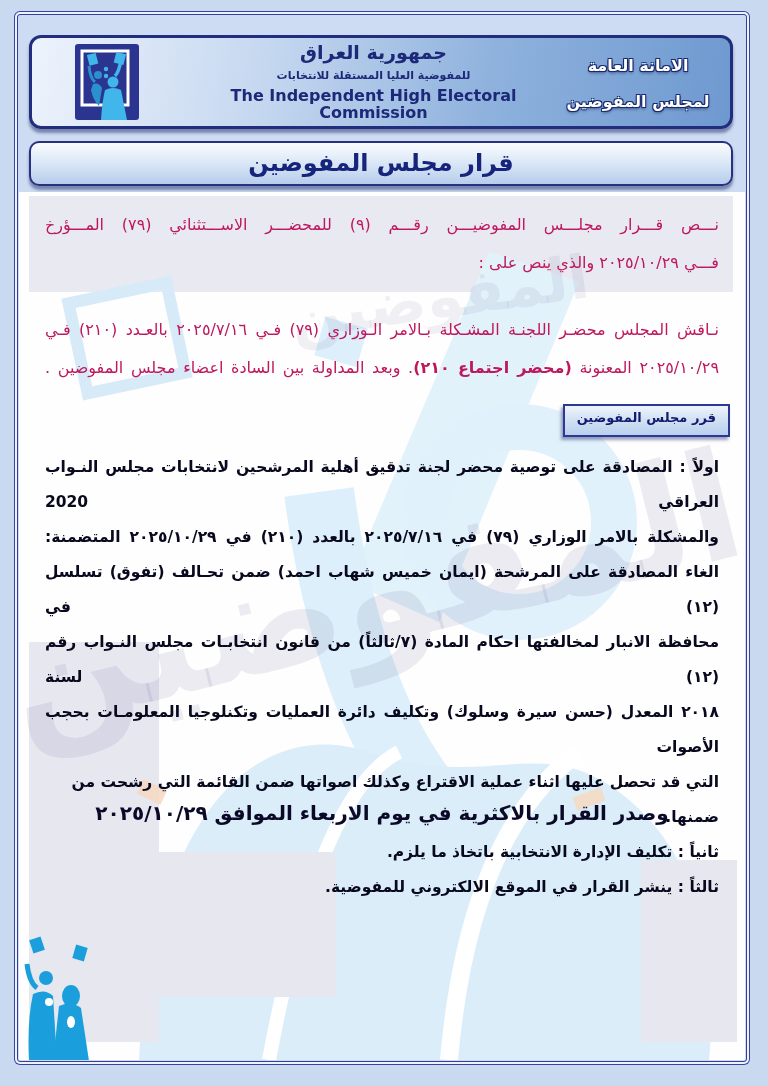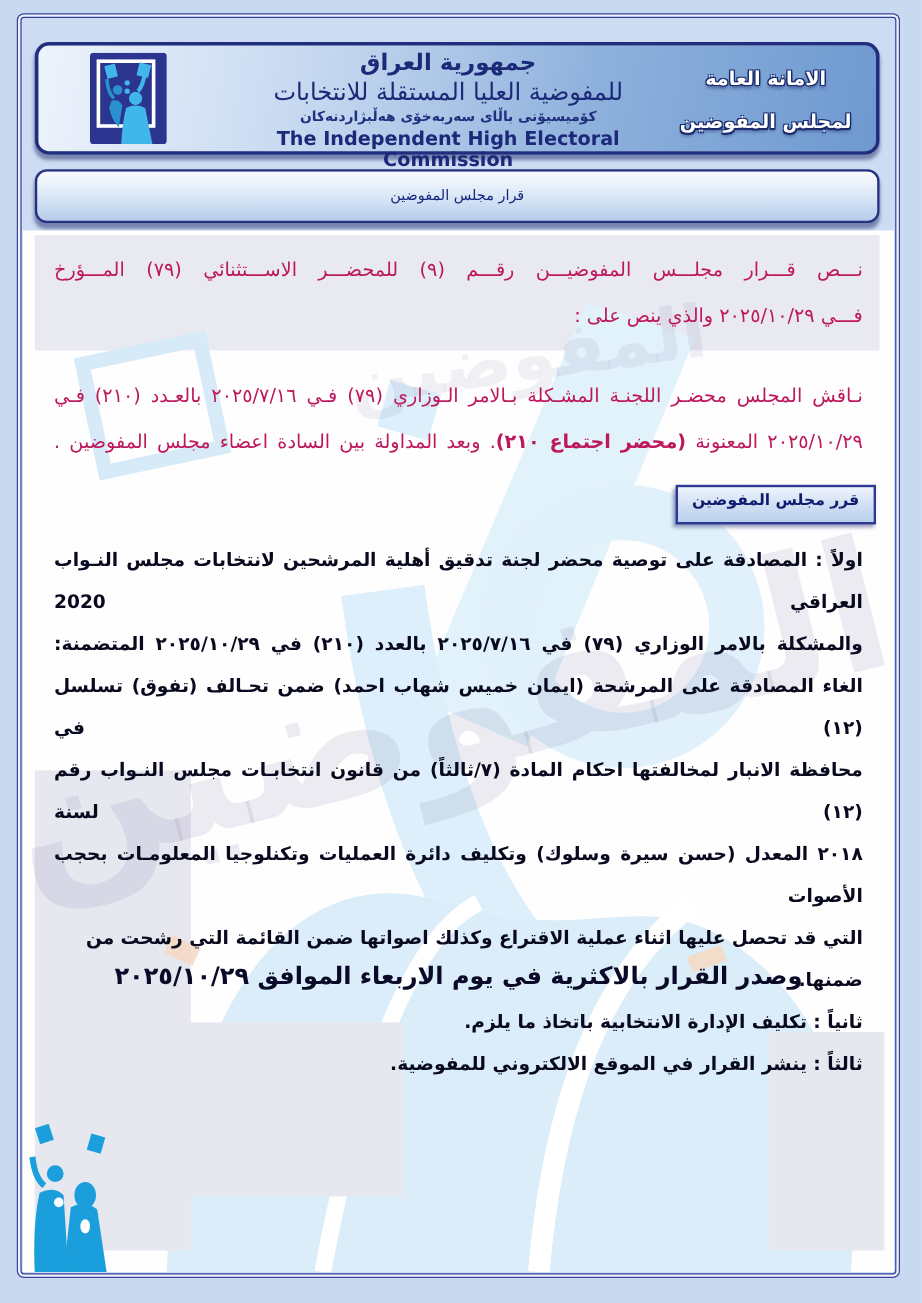--- a/index.html
+++ b/index.html
@@ -9,32 +9,32 @@
          background:#cddcf2; border:1px solid #333d9b; border-radius:3px;
          box-shadow:0 0 0 2px #eef2fa, 0 0 0 3px #3a449f;}
   
   .header-box{position:absolute; left:11px; top:20px; width:704px; height:94px; box-sizing:border-box;
               border:3px solid #202e7d; border-radius:12px;
               background:linear-gradient(100deg,#edf3fc 0%, #c3d6ef 35%, #8fb2dd 65%, #6e99d0 100%);
               box-shadow:0 4px 3px rgba(35,45,110,.5);}
   .logo{position:absolute; left:43px; top:6px; width:64px; height:76px;}
   .hdr-center{position:absolute; left:170px; right:185px; top:2px; text-align:center; color:#1c2878;}
   .hdr-country{font-size:19px; font-weight:bold; line-height:25px;}
-  .hdr-commission{font-size:20px; font-weight:normal; line-height:22px;}
+  .hdr-commission{font-size:11px; font-weight:bold; line-height:22px;}
   .hdr-kurdish{font-size:11.5px; font-weight:bold; line-height:20px; color:#20307f;}
   .hdr-english{font-size:16px; font-weight:bold; line-height:17px; direction:ltr;}
   .hdr-right{position:absolute; right:12px; top:10px; width:160px; text-align:center;
              color:#fff; font-weight:bold; font-size:16px; line-height:36px;
              text-shadow:1px 1px 0 #1a2a6e,-1px 1px 0 #1a2a6e,1px -1px 0 #1a2a6e,-1px -1px 0 #1a2a6e,0 2px 3px rgba(20,30,90,.6);}
   
   .title-bar{position:absolute; left:11px; top:126px; width:704px; height:45px; box-sizing:border-box;
              border:2px solid #27317f; border-radius:10px;
              background:linear-gradient(180deg,#fafcff 0%, #dde9f7 45%, #b6cdec 100%);
              box-shadow:0 4px 3px rgba(35,45,110,.5);
-             text-align:center; line-height:41px; font-size:12px; font-weight:normal; color:#16247c;}
+             text-align:center; line-height:41px; font-size:24px; font-weight:bold; color:#16247c;}
   
   .body-area{position:absolute; left:1px; top:177px; width:726px; height:868px; background:#fefefe; overflow:hidden;}
   .wm{position:absolute; z-index:0;}
   .wm-band{left:10px; top:4px; width:704px; height:96px; background:#e9e9f2;}
   .wm-lav{background:#e7e7f0;}
   .wm-ghost{color:rgba(110,110,155,.13); font-weight:bold; white-space:nowrap; pointer-events:none;}
   .wm-peach{background:#f6d8c2; opacity:.85;}
   .txt{position:absolute; z-index:2; direction:rtl; color:#be185d;}
   .para{left:26px; right:26px; font-size:16px; line-height:38px;}
   .line-fill{text-align:justify; text-align-last:justify;}
@@ -64,21 +64,20 @@
         <path d="M14 22 Q15 34 20 38" stroke="#2a90cf" stroke-width="3" fill="none"></path>
         <circle cx="23" cy="31" r="4" fill="#2a90cf"></circle>
         <path d="M18 40 Q24 38 27 44 L24 62 Q18 56 16 46 Z" fill="#2a90cf"></path>
         <path d="M46 16 Q44 28 40 32" stroke="#41b6ea" stroke-width="3.5" fill="none"></path>
         <circle cx="38" cy="38" r="5.5" fill="#41b6ea"></circle>
         <path d="M30 46 Q38 42 46 46 L52 76 L26 76 Q27 58 30 46 Z" fill="#41b6ea"></path>
       </svg>
       <div class="hdr-center">
         <div class="hdr-country">جمهورية العراق</div>
         <div class="hdr-commission">للمفوضية العليا المستقلة للانتخابات</div>
-        <div class="hdr-kurdish">كۆميسيۆنى باڵاى سەربەخۆى هەڵبژاردنەكان</div>
         <div class="hdr-english">The Independent High Electoral Commission</div>
       </div>
       <div class="hdr-right">
         <div>الامانة العامة</div>
         <div>لمجلس المفوضين</div>
       </div>
     </div>
 
     <div class="title-bar">
       <span>قرار مجلس المفوضين</span>

